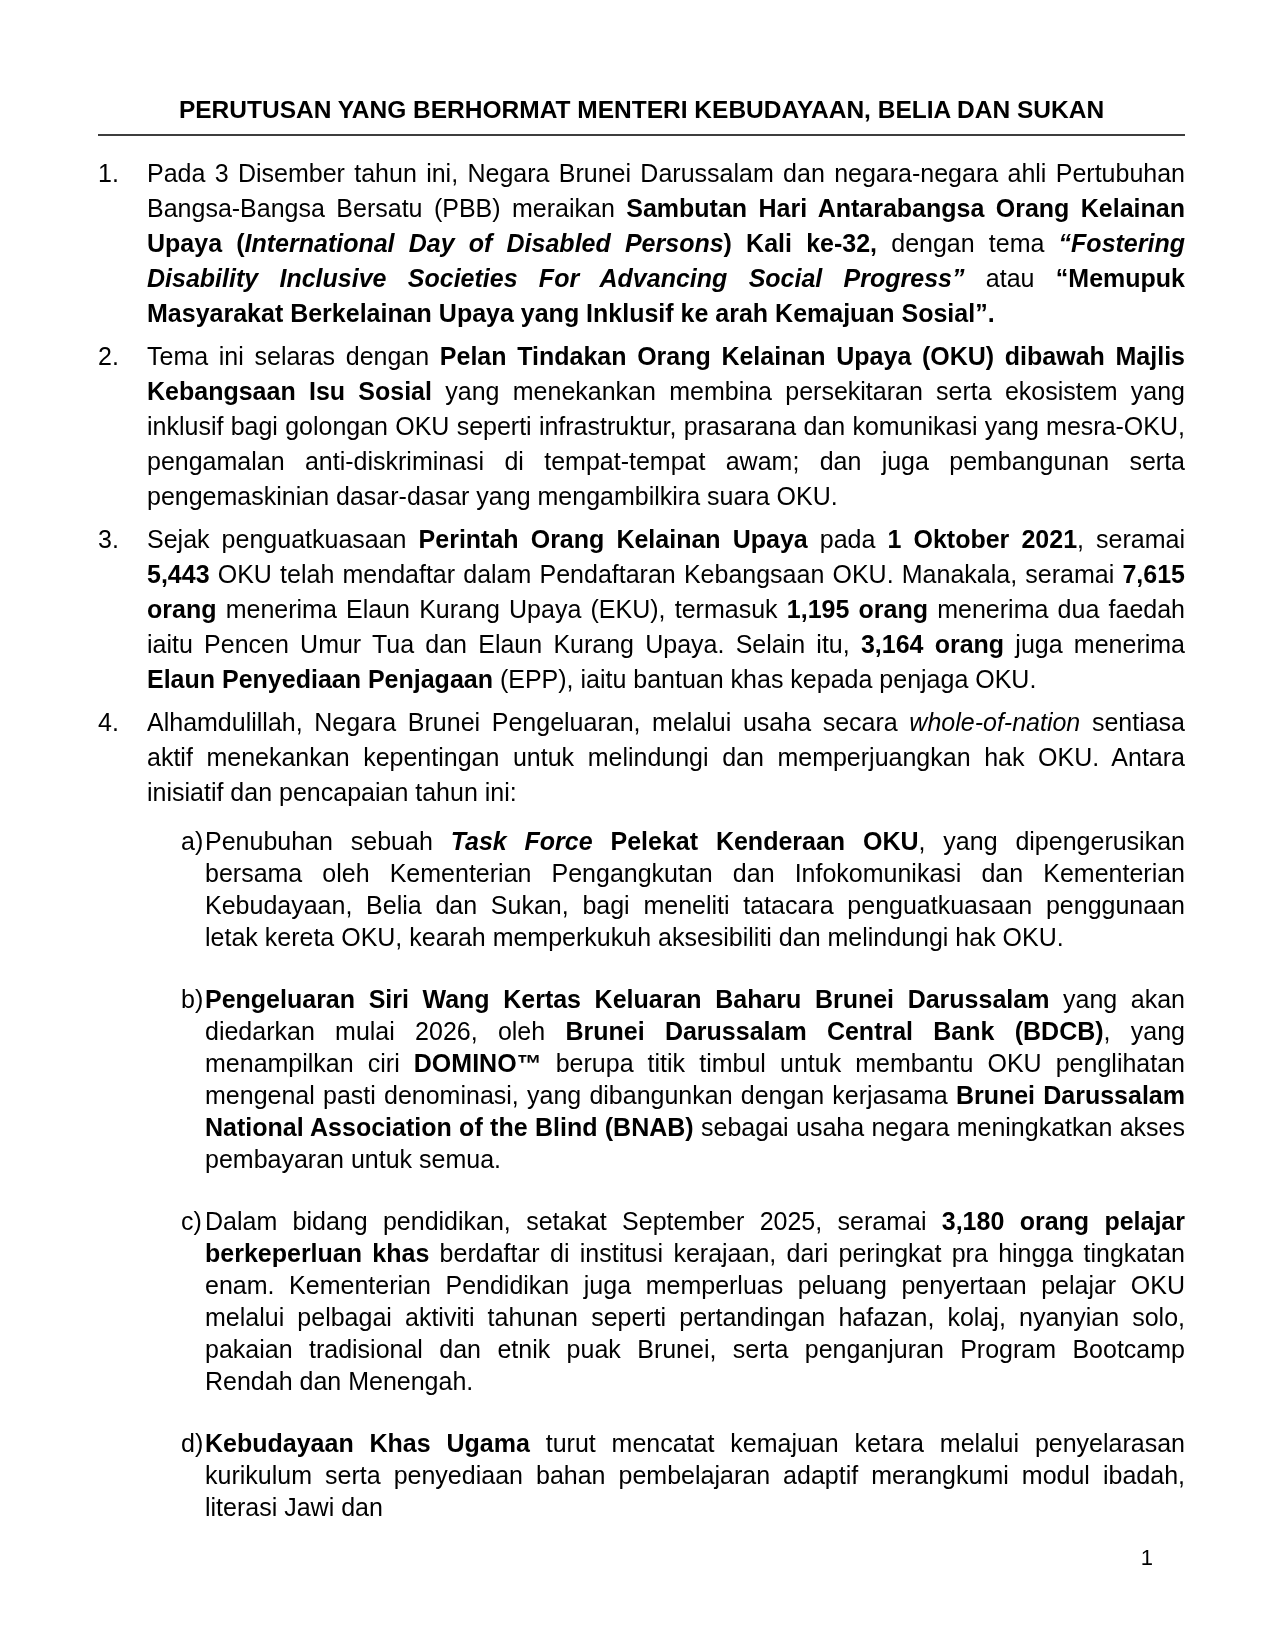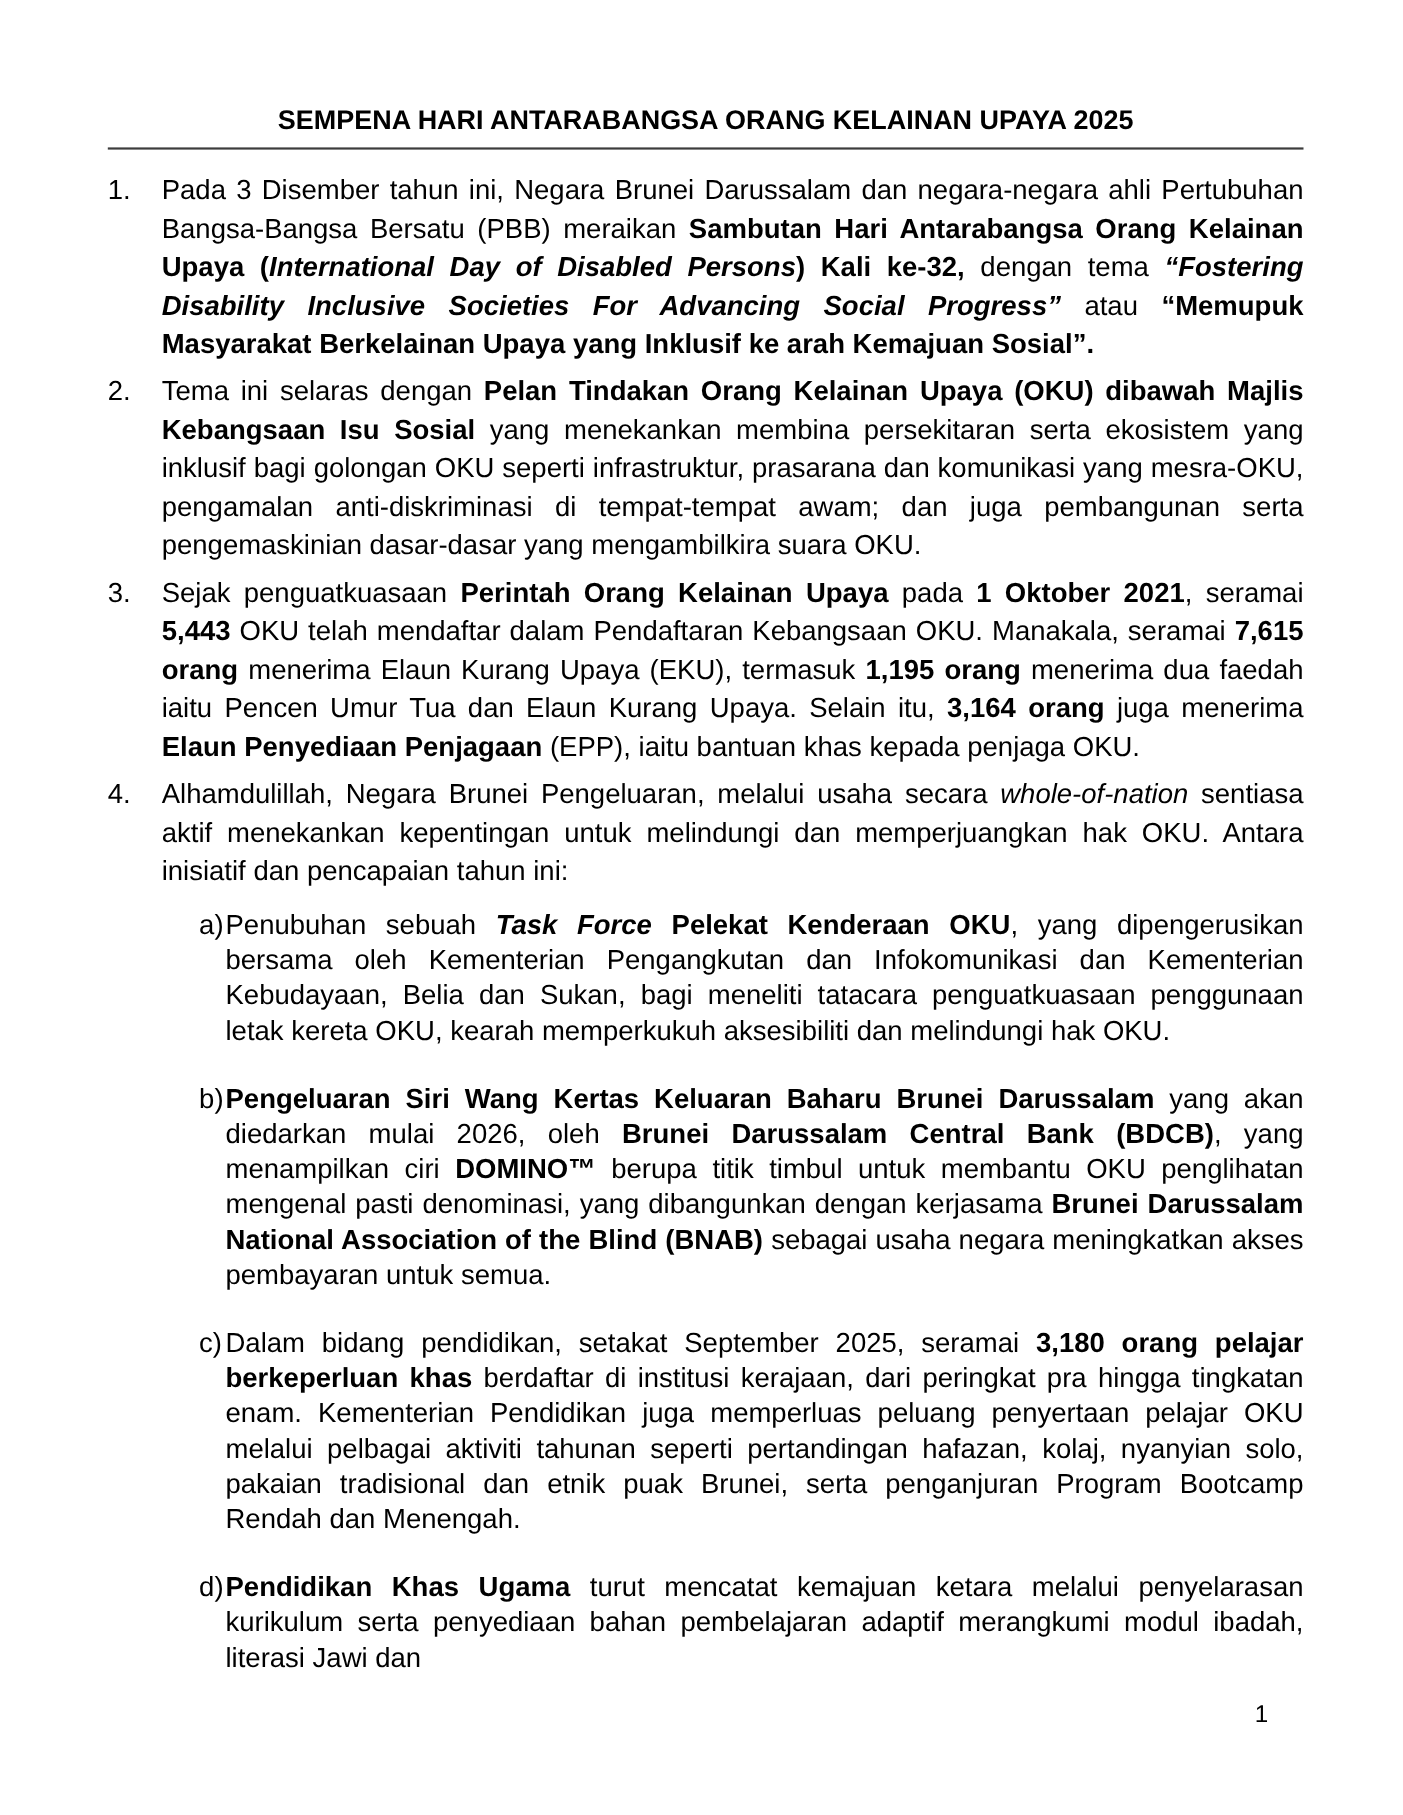--- a/index.html
+++ b/index.html
@@ -70,21 +70,21 @@
     font-size: 22px;
     line-height: 24px;
   }
 </style>
 </head>
 <body>
 
 <div class="page">
   <header>
     <div class="doc-title">
-      <div>SEMPENA HARI ANTARABANGSA ORANG KELAINAN UPAYA 2025</div>
+      <div>PERUTUSAN YANG BERHORMAT MENTERI KEBUDAYAAN, BELIA DAN SUKAN</div>
     </div>
     <hr class="title-rule">
   </header>
 
   <main class="content" id="doc-blocks">
       <div class="block level-1">
         <span class="marker">1.</span>
         <span class="btext"><span>Pada 3 Disember tahun ini, Negara Brunei Darussalam dan negara-negara ahli Pertubuhan Bangsa-Bangsa Bersatu (PBB) meraikan </span><span class="b">Sambutan Hari Antarabangsa Orang Kelainan Upaya (</span><span class="b i">International Day of Disabled Persons</span><span class="b">) Kali ke-32,</span><span> dengan tema </span><span class="b i">“Fostering Disability Inclusive Societies For Advancing Social Progress”</span><span> atau </span><span class="b">“Memupuk Masyarakat Berkelainan Upaya yang Inklusif ke arah Kemajuan Sosial”.</span></span>
       </div>
       <div class="block level-1">
@@ -106,18 +106,18 @@
       <div class="block level-2">
         <span class="marker">b)</span>
         <span class="btext"><span class="b">Pengeluaran Siri Wang Kertas Keluaran Baharu Brunei Darussalam</span><span> yang akan diedarkan mulai 2026, oleh </span><span class="b">Brunei Darussalam Central Bank (BDCB)</span><span>, yang menampilkan ciri </span><span class="b">DOMINO™</span><span> berupa titik timbul untuk membantu OKU penglihatan mengenal pasti denominasi, yang dibangunkan dengan kerjasama </span><span class="b">Brunei Darussalam National Association of the Blind (BNAB)</span><span> sebagai usaha negara meningkatkan akses pembayaran untuk semua.</span></span>
       </div>
       <div class="block level-2">
         <span class="marker">c)</span>
         <span class="btext"><span>Dalam bidang pendidikan, setakat September 2025, seramai </span><span class="b">3,180 orang pelajar berkeperluan khas</span><span> berdaftar di institusi kerajaan, dari peringkat pra hingga tingkatan enam. Kementerian Pendidikan juga memperluas peluang penyertaan pelajar OKU melalui pelbagai aktiviti tahunan seperti pertandingan hafazan, kolaj, nyanyian solo, pakaian tradisional dan etnik puak Brunei, serta penganjuran Program Bootcamp Rendah dan Menengah.</span></span>
       </div>
       <div class="block level-2">
         <span class="marker">d)</span>
-        <span class="btext"><span class="b">Pendidikan Khas Ugama</span><span> turut mencatat kemajuan ketara melalui penyelarasan kurikulum serta penyediaan bahan pembelajaran adaptif merangkumi modul ibadah, literasi Jawi dan</span></span>
+        <span class="btext"><span class="b">Kebudayaan Khas Ugama</span><span> turut mencatat kemajuan ketara melalui penyelarasan kurikulum serta penyediaan bahan pembelajaran adaptif merangkumi modul ibadah, literasi Jawi dan</span></span>
       </div>
     </main>
 
   <div class="page-number">1</div>
 </div>
 
 </body></html>

